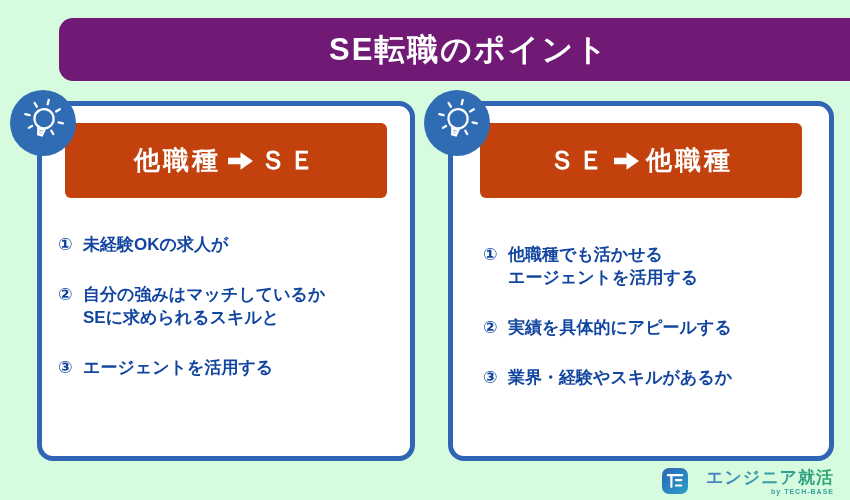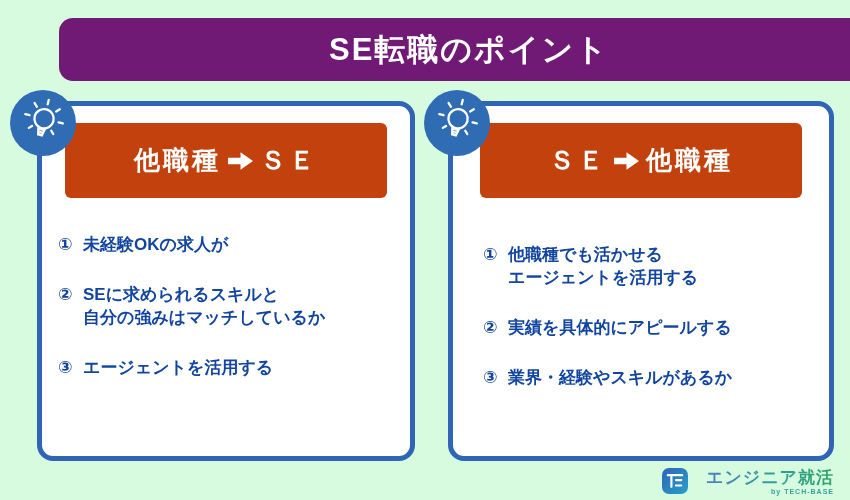--- a/index.html
+++ b/index.html
@@ -169,22 +169,22 @@
     <div class="body-list">
       <div class="item">
         <span class="num">①</span>
         <span class="lines">
           <span>未経験OKの求人が</span>
         </span>
       </div>
       <div class="item">
         <span class="num">②</span>
         <span class="lines">
+          <span>自分の強みはマッチしているか</span>
           <span>SEに求められるスキルと</span>
-          <span>自分の強みはマッチしているか</span>
         </span>
       </div>
       <div class="item">
         <span class="num">③</span>
         <span class="lines">
           <span>エージェントを活用する</span>
         </span>
       </div>
     </div>
   </div>

